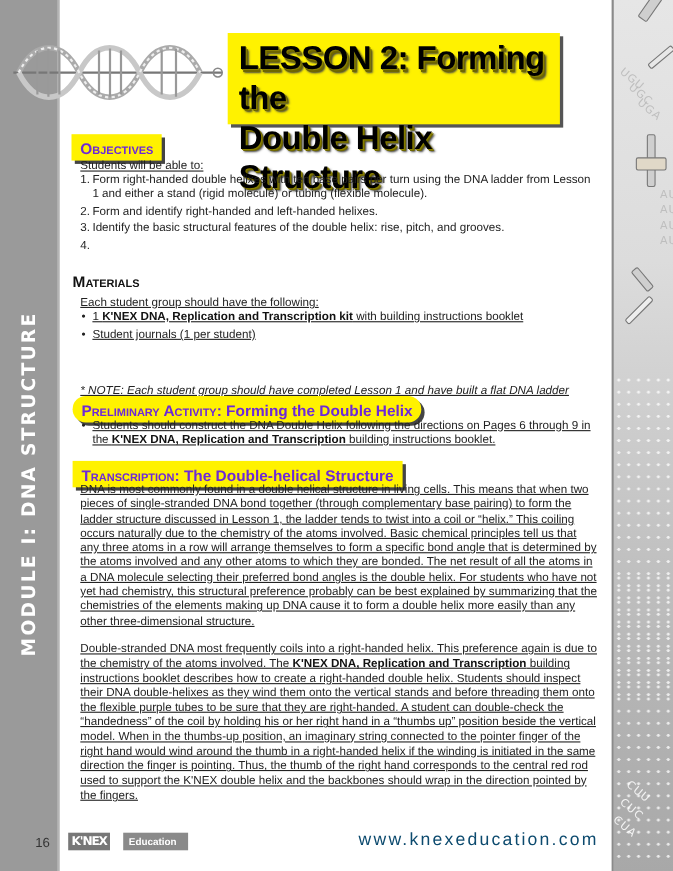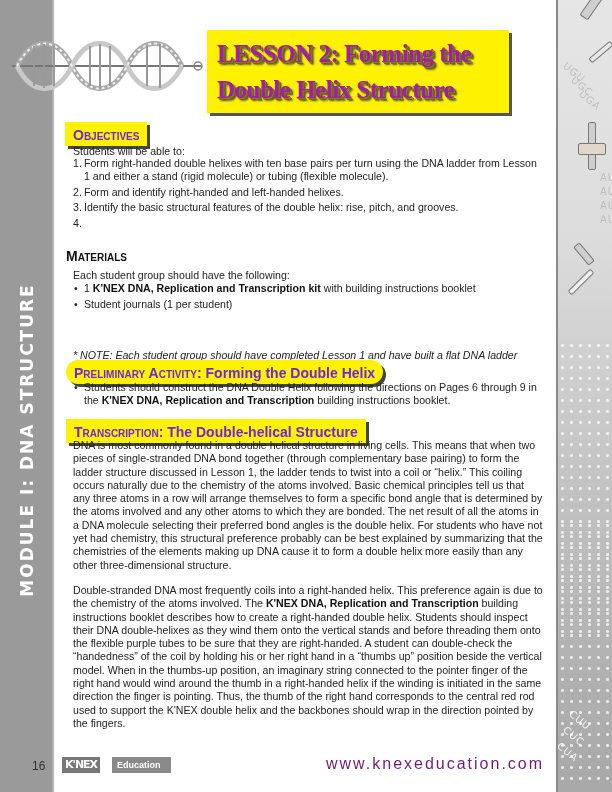--- a/index.html
+++ b/index.html
@@ -18,44 +18,44 @@
   .codon.grey { color:#b9b9b9; }
   .piece { position:absolute; border:1px solid #777; background:#cfcfcf; border-radius:2px; }
   .dots { position:absolute; left:0; width:56px; height:300px;
     background-image:radial-gradient(circle,#ffffff 1.3px,transparent 1.6px);
     background-size:9px 11px; opacity:.75; }
 
   .helix { position:absolute; left:12px; top:36px; width:200px; height:60px; }
 
   .title-box { position:absolute; left:207px; top:30px; width:302px; height:83px; background:#fff200;
     box-shadow:3px 3px 0 #555; padding:6px 10px; }
-  .title-line { display:block; font-family:Liberation Serif, serif; font-weight:bold; font-size:25px; line-height:36px;
-    color:#a21caf; text-shadow:1px 1px 0 #8a8000, 2px 2px 0 #6e6600, 3px 3px 2px #444; letter-spacing:-0.5px; }
+  .title-line { display:block; font-family:Liberation Sans, sans-serif; font-weight:bold; font-size:30px; line-height:36px;
+    color:#000000; text-shadow:1px 1px 0 #8a8000, 2px 2px 0 #6e6600, 3px 3px 2px #444; letter-spacing:-0.5px; }
 
   .sec-head { position:absolute; background:#fff200; box-shadow:3px 3px 0 #444; padding:0 8px;
     font-family:"Liberation Sans", sans-serif; font-weight:bold; color:#6d28d9; height:24px; line-height:26px; font-size:14px; white-space:nowrap; }
   .sec-head .sc { font-variant:small-caps; }
   .materials-head { position:absolute; left:66px; top:248px; font-weight:bold; font-size:14px; font-variant:small-caps; color:#111; }
 
-  .txt { position:absolute; left:73px; font-size:10.6px; line-height:13.3px; color:#222; }
+  .txt { position:absolute; left:73px; font-size:10.6px; line-height:13.3px; color:#222;text-decoration:underline; }
   .txt b { color:#111; }
   ol.obj { position:absolute; left:73px; top:157px; width:470px; list-style:none; font-size:10.6px; line-height:13.3px; }
   ol.obj li { position:relative; padding-left:11px; margin-bottom:2.2px; }
   ol.obj li .n { position:absolute; left:0; top:0; }
   ul.bul { list-style:none; font-size:10.6px; line-height:13.3px; }
   ul.bul li { position:relative; padding-left:11px; margin-bottom:2.6px; }
   ul.bul li::before { content:"•"; position:absolute; left:1px; top:0; }
   .note { font-style:italic; }
   .para { width:470px; text-align:left; }
 
   .footer-num { position:absolute; left:32px; top:759px; font-size:12px; color:#333; }
   .logo { position:absolute; left:62px; top:757px; height:16px; display:flex; align-items:center; }
   .logo .kn { background:#777; color:#fff; font-weight:bold; font-size:11px; height:16px; line-height:16px; padding:0 3px; font-family:"DejaVu Sans", sans-serif; letter-spacing:-1px; }
   .logo .ed { background:#8a8a8a; color:#fff; font-weight:bold; font-size:9px; height:16px; line-height:16px; padding:0 10px 0 5px; margin-left:12px; }
-  .url { position:absolute; left:326px; top:755px; font-size:16px; letter-spacing:2px; color:#701a75; font-family:"Liberation Sans", sans-serif; }
+  .url { position:absolute; left:326px; top:755px; font-size:16px; letter-spacing:2px; color:#0c4a6e; font-family:"Liberation Sans", sans-serif; }
 </style>
 </head>
 <body>
 
 <div class="left-bar">
   <div class="module-label">MODULE I: DNA STRUCTURE</div>
 </div>
 
 <div class="right-strip">
   <div class="piece" style="left:28px;top:-6px;width:10px;height:26px;transform:rotate(35deg);"></div>

